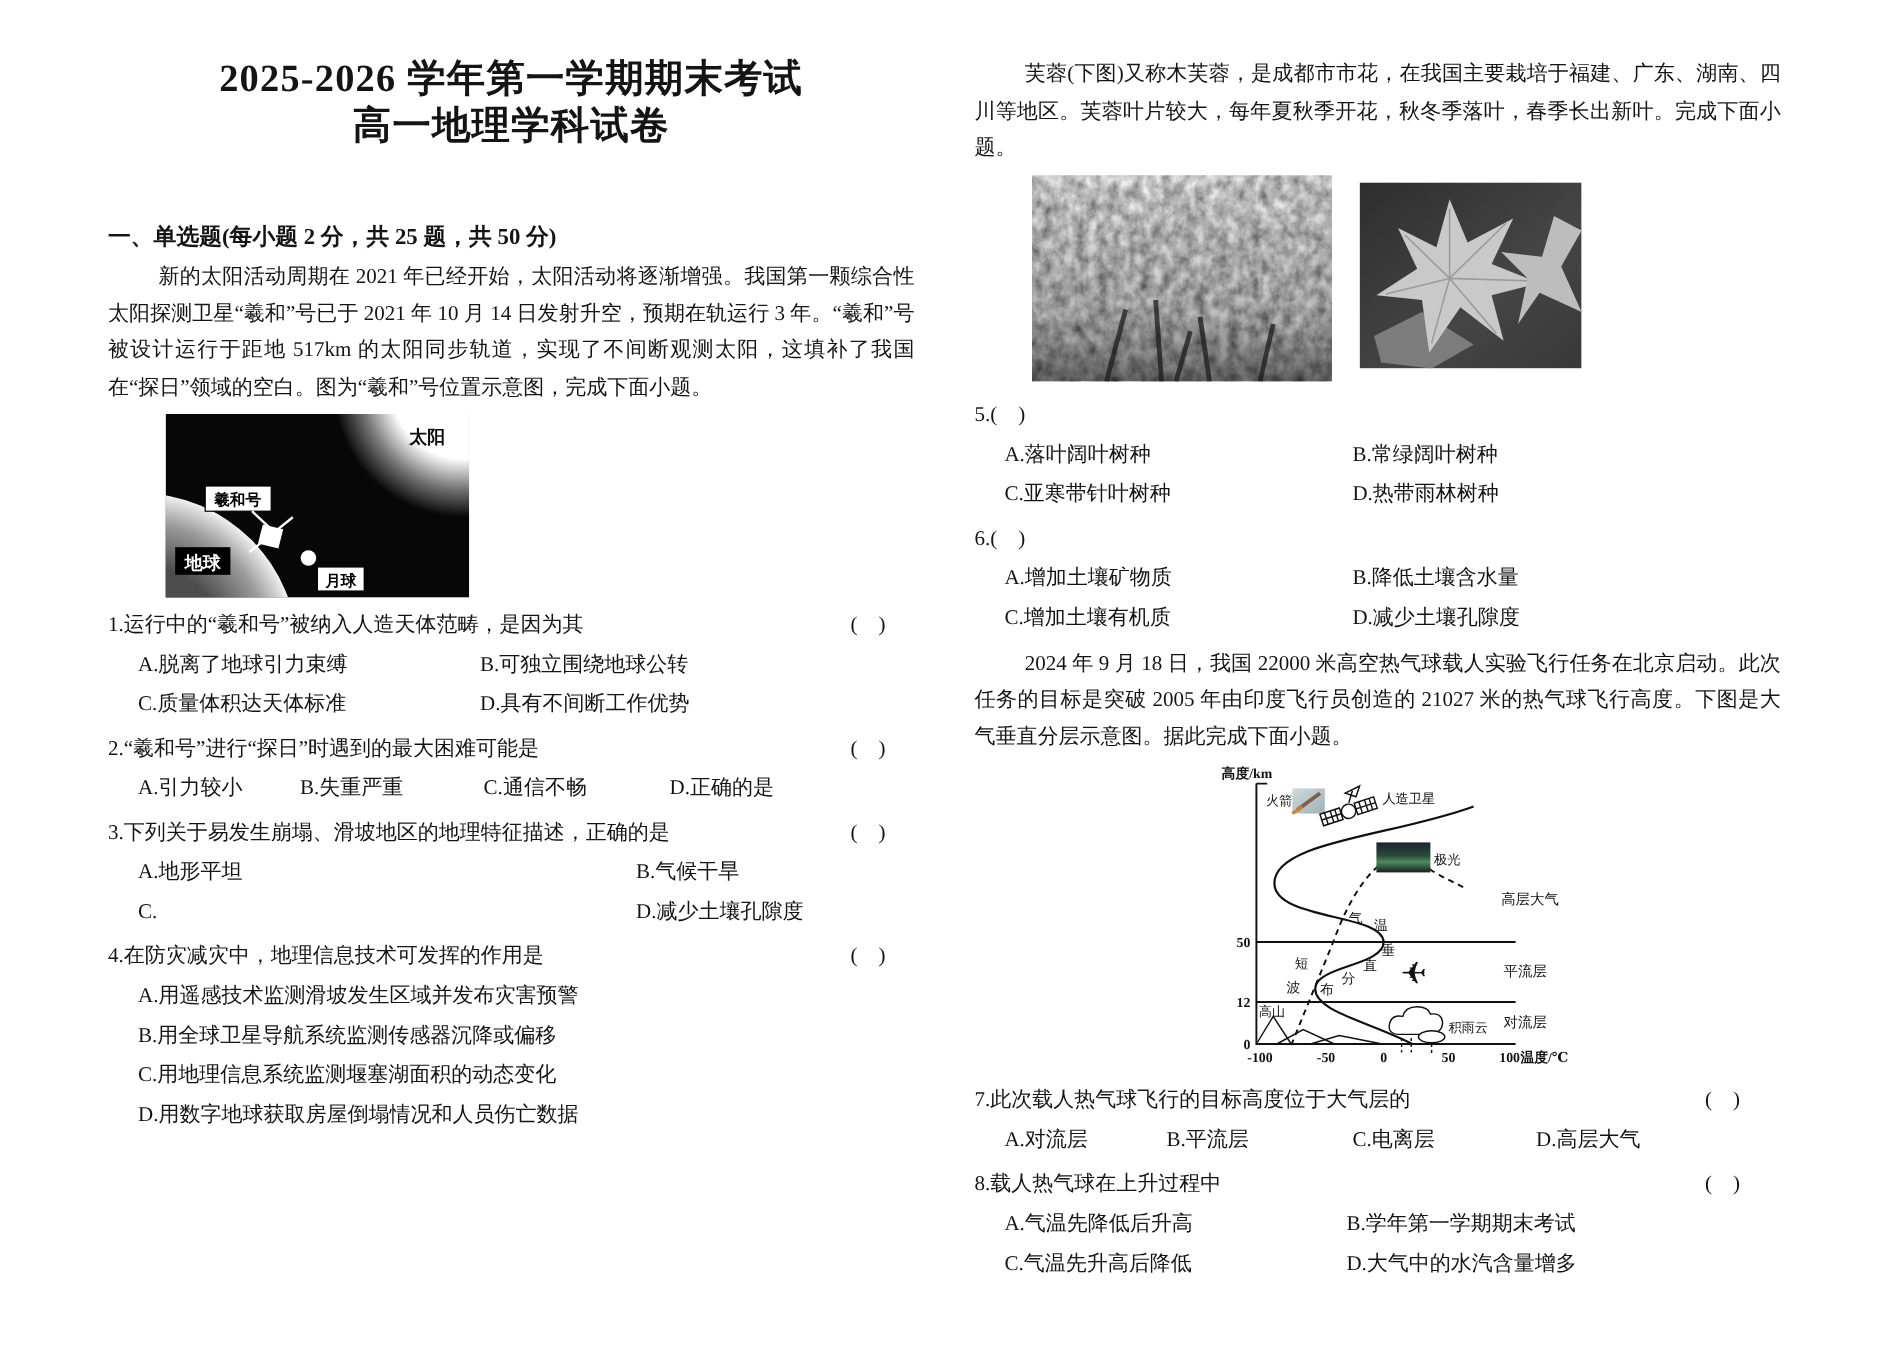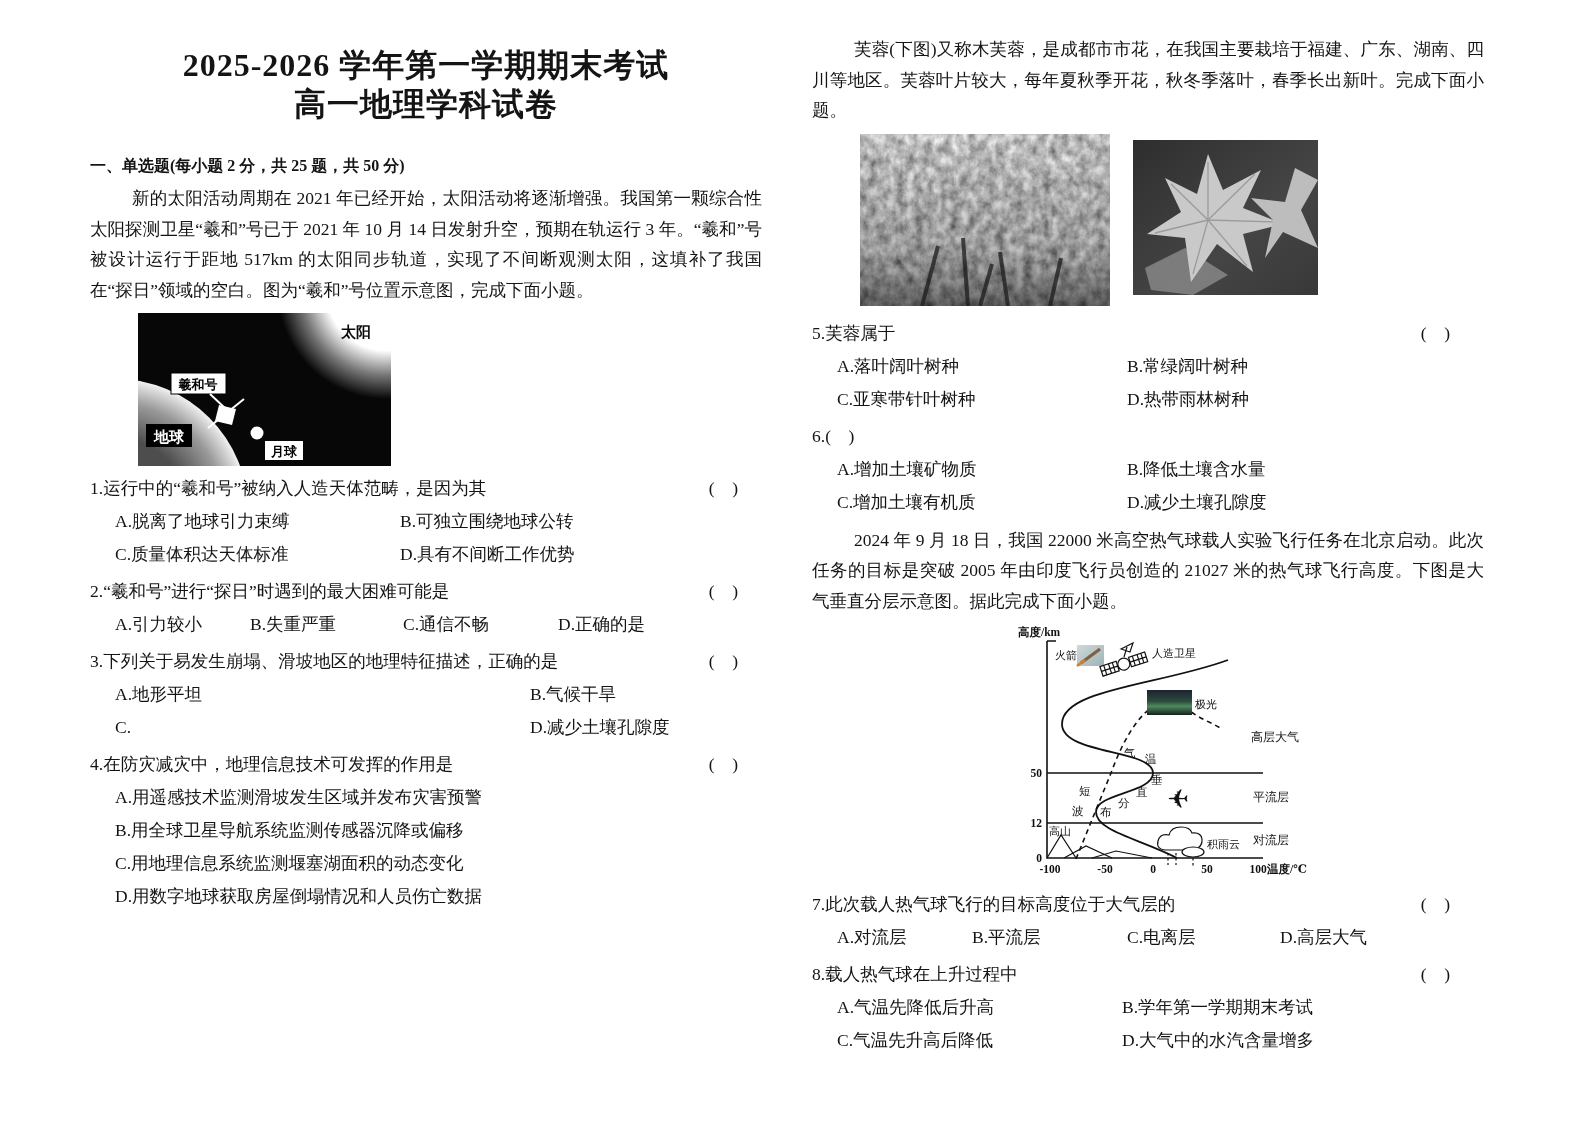--- a/index.html
+++ b/index.html
@@ -9,24 +9,24 @@
     font-family:"Liberation Serif","DejaVu Serif",serif; color:#141414;
     overflow:hidden;
   }
   .col { position:absolute; top:0; }
   .col-left  { left:90px;  width:672px; }
   .col-right { left:812px; width:672px; }
 
   .title-block { padding-top:46px; text-align:center; }
   .title-line { font-size:32px; font-weight:bold; line-height:39px; letter-spacing:1px; }
 
-  .section-heading { margin-top:28px; font-size:16px; font-weight:bold; line-height:28px; }
+  .section-heading { margin-top:60px; font-size:19px; font-weight:bold; line-height:28px; }
 
   .para { font-size:17.5px; line-height:30.6px; text-indent:2.4em; text-align:justify; margin-top:3px; }
-  .para-first { padding-top:34px; margin-top:0; }
+  .para-first { padding-top:46px; margin-top:0; }
 
   .fig1 { margin:8px 0 5px 48px; width:253px; height:153px; }
 
   .q { margin-top:7px; font-size:17.5px; }
   .q-stem { display:flex; line-height:30px; }
   .q-stem .qnum { white-space:pre; }
   .q-stem .stem { flex:1; }
   .bracket { white-space:pre; padding-right:24px; }
   .col-right .bracket { padding-right:34px; }
   .opt-row { display:flex; padding-left:25px; line-height:30px; margin-top:3px; }
@@ -250,21 +250,20 @@
           <polygon points="75,14 90,50 128,30 110,68 150,84 110,94 120,132 84,104 58,142 52,98 14,94 48,72 32,38 64,54" fill="#c9c9c9"></polygon>
           <path d="M75,80 L75,22 M75,80 L122,34 M75,80 L142,82 M75,80 L114,126 M75,80 L60,134 M75,80 L22,93 M75,80 L38,44" stroke="#9b9b9b" stroke-width="1.3" fill="none"></path>
           <polygon points="185,40 168,70 185,108 150,92 132,118 140,80 118,58 152,62 162,28" fill="#bdbdbd"></polygon>
         </svg>
       </div>
     </div>
 
     <div class="q" style="margin-top:12px;">
       <div class="q-stem">
         <span class="qnum">5.</span>
-        <span class="stem">芙蓉属于</span>
         <span class="bracket">(    )</span>
       </div>
       <div class="opt-row">
         <span class="opt ow290">
             <span class="olabel">A.</span>
             <span>落叶阔叶树种</span>
           </span>
         <span class="opt">
             <span class="olabel">B.</span>
             <span>常绿阔叶树种</span>

